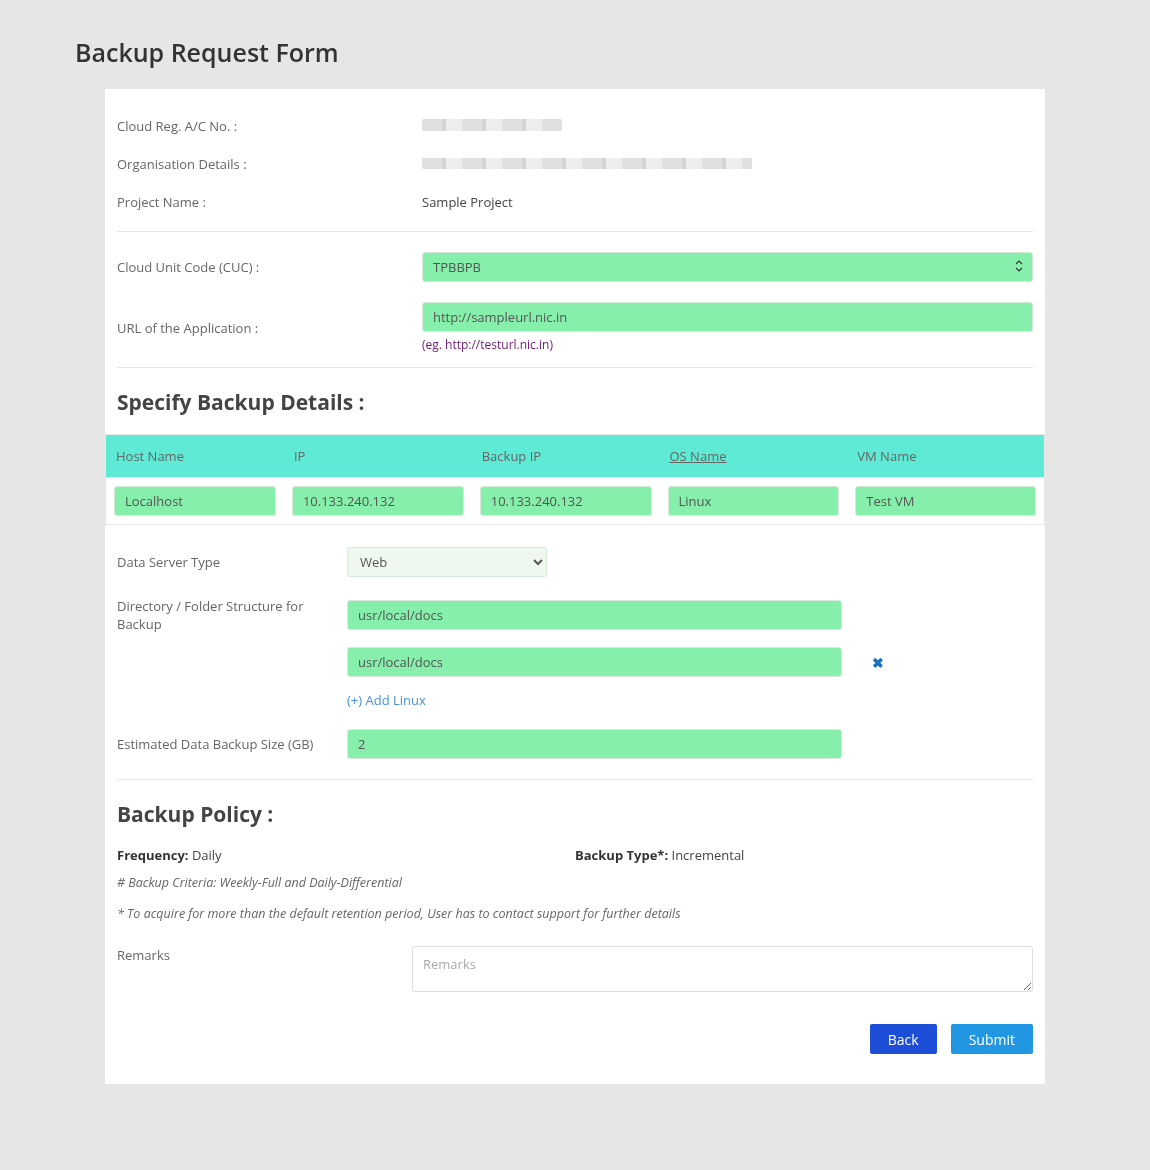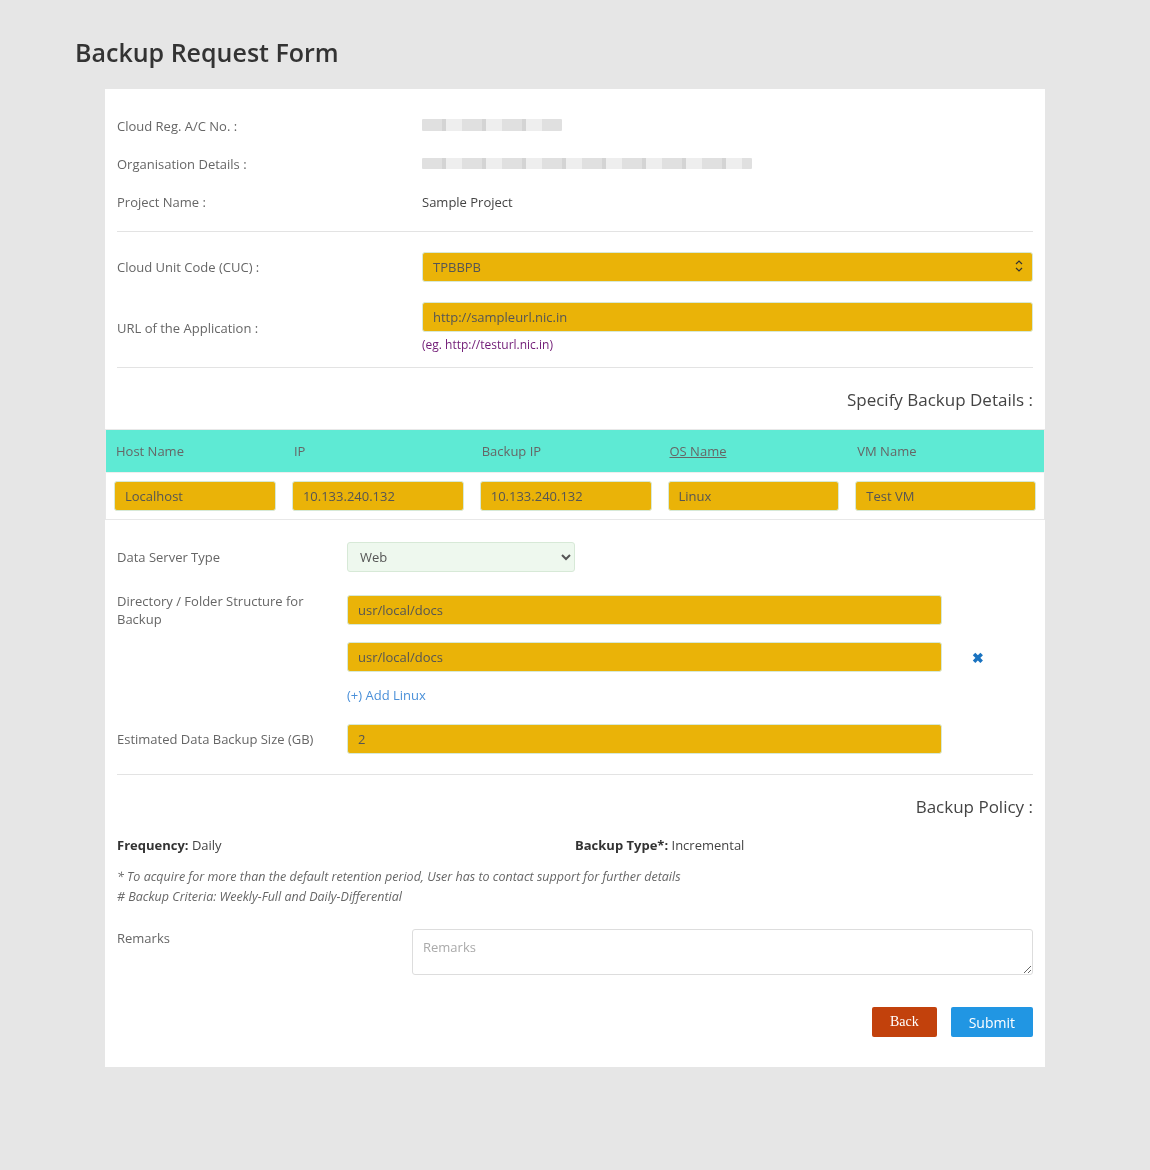--- a/index.html
+++ b/index.html
@@ -9,43 +9,43 @@
   .card { background: #fff; width: 940px; margin: 0 auto; padding: 28px 0 30px 0; }
   .inner { padding: 0 12px; }
   .row { display: flex; align-items: center; margin-bottom: 20px; }
   .label-col { width: 305px; font-size: 13px; color: #666; }
   .value-col { flex: 1; font-size: 13px; color: #444; }
   .row-compact { margin-bottom: 14px; }
   .redacted { display: inline-block; height: 12px; background: repeating-linear-gradient(90deg, #e0e0e0, #e0e0e0 20px, #d4d4d4 20px, #d4d4d4 24px, #eee 24px, #eee 40px); border-radius: 1px; }
   .redacted-1 { width: 140px; }
   .redacted-2 { width: 330px; height: 11px; }
   hr.sep { border: none; border-top: 1px solid #e3e3e3; margin: 0 0 20px 0; }
-  .input, .select { width: 100%; height: 30px; border: 1px solid #d7e9d7; background: #eab308; border-radius: 3px; padding: 0 10px; font-size: 13px; color: #555; font-family: inherit; }
+  .input, .select { width: 100%; height: 30px; border: 1px solid #d7e9d7; background: #86efac; border-radius: 3px; padding: 0 10px; font-size: 13px; color: #555; font-family: inherit; }
   .select-wrap { position: relative; }
   .select-caret { position: absolute; right: 10px; top: 50%; transform: translateY(-50%); pointer-events: none; color: #444; }
   .hint { font-size: 12px; color: #701a75; margin-top: 4px; }
-  .section-title { font-size: 17px; font-weight: 400; color: #444; margin: 8px 0 18px 0; text-align: right; }
+  .section-title { font-size: 21px; font-weight: 700; color: #444; margin: 8px 0 18px 0; }
   table.details { width: 100%; border-collapse: collapse; border: 1px solid #e8e8e8; margin-bottom: 22px; }
   table.details th { text-align: left; font-weight: 400; font-size: 13px; color: #666; padding: 12px 10px; background: #5eead4; border-bottom: 1px solid #eee; }
   table.details td { padding: 8px; }
   table.details td .input { width: 100%; }
   .two-col-label { width: 230px; font-size: 13px; color: #666; }
-  .two-col-field { width: 595px; }
+  .two-col-field { width: 495px; }
   .two-col-field-narrow { width: 200px; }
   .add-more { color: #4a90d9; font-size: 13px; cursor: pointer; }
   .remove-x { color: #1a73c0; font-weight: bold; cursor: pointer; font-size: 14px; margin-left: 30px; }
   .policy-row { display: flex; gap: 0; margin-bottom: 10px; }
   .policy-item { flex: 1; font-size: 13px; color: #444; }
   .policy-item strong { font-weight: 700; color: #333; }
   .note { font-style: italic; color: #666; font-size: 12.5px; margin: 3px 0; }
   textarea.input { height: 46px; padding: 8px 10px; resize: vertical; background: #fff; border: 1px solid #ddd; }
   textarea.input::placeholder { color: #aaa; }
   .btn-row { display: flex; justify-content: flex-end; gap: 14px; margin-top: 28px; padding-right: 12px; }
   .btn { display: inline-flex; align-items: center; justify-content: center; min-width: 60px; height: 30px; padding: 0 18px; border: none; border-radius: 2px; font-size: 14px; cursor: pointer; font-family: inherit; }
-  .btn-back { background: #c2410c; color: #fff; font-family: Liberation Serif, serif; }
+  .btn-back { background: #1d4ed8; color: #fff; }
   .btn-submit { background: #2196e3; color: #fff; }
   select.native { height: 30px; border: 1px solid #d7e9d7; background: #eef8ee; border-radius: 3px; padding: 0 8px; font-size: 13px; color: #555; font-family: inherit; }
 </style>
 </head>
 <body>
 
 <div class="page">
   <div class="page-title">Backup Request Form</div>
 
   <div class="card">
@@ -115,21 +115,21 @@
           <td><input class="input" value="Test VM" style=""></td>
         </tr>
       </tbody>
     </table>
 
     <div class="inner">
 
       <div class="row">
         <div class="two-col-label">Data Server Type</div>
         <div class="two-col-field-narrow">
-          <select class="native" style="width:228px;">
+          <select class="native" style="width:200px;">
             <option>Web</option>
           </select>
         </div>
       </div>
 
       <div class="row row-compact">
         <div class="two-col-label">Directory / Folder Structure for Backup</div>
         <div class="two-col-field">
           <input class="input" value="usr/local/docs" style="">
         </div>
@@ -163,22 +163,22 @@
 
       <div class="policy-row" style="margin-top:18px;">
         <div class="policy-item">
           <strong>Frequency:</strong> <span>Daily</span>
         </div>
         <div class="policy-item">
           <strong>Backup Type*:</strong> <span>Incremental</span>
         </div>
       </div>
 
+      <div class="note"># Backup Criteria: Weekly-Full and Daily-Differential</div>
       <div class="note" style="margin-top:14px;">* To acquire for more than the default retention period, User has to contact support for further details</div>
-      <div class="note"># Backup Criteria: Weekly-Full and Daily-Differential</div>
 
       <div class="row" style="margin-top:24px; align-items:flex-start;">
         <div class="label-col" style="width:295px;">Remarks</div>
         <div class="value-col">
           <textarea class="input" placeholder="Remarks" style=""></textarea>
         </div>
       </div>
 
     </div>
 

